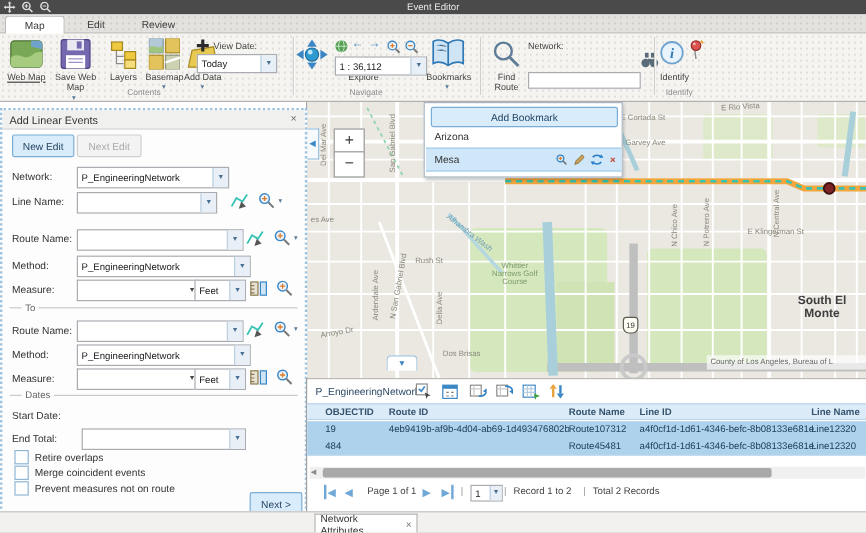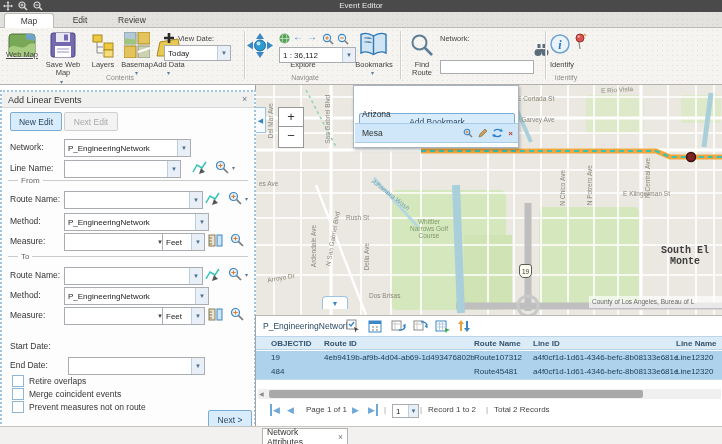--- a/index.html
+++ b/index.html
@@ -96,21 +96,21 @@
 
   <div class="abs" id="ribbon">
 
     <span class="abs" style="left:8px;top:4px;">
       <svg width="28" height="26" viewBox="0 0 28 26">
           <rect x="1" y="2" width="26" height="22" rx="3" fill="#79a957" stroke="#4e7538"></rect>
           <path d="M1 16C8 10 12 20 20 13C23 10.5 26 12 27 11V21a3 3 0 0 1-3 3H4a3 3 0 0 1-3-3Z" fill="#a7cc7f"></path>
           <path d="M18 2h6a3 3 0 0 1 3 3v4l-9-2Z" fill="#6fa3c9"></path>
         </svg>
     </span>
-    <div class="r-lbl" style="left:0;top:23px;width:44px;text-decoration:underline;">Web Map</div>
+    <div class="r-lbl" style="left:0;top:33px;width:44px;text-decoration:underline;">Web Map</div>
     <span class="abs" style="left:50px;top:4px;">
       <svg width="26" height="26" viewBox="0 0 26 26">
           <rect x="1" y="1" width="24" height="24" rx="2" fill="#7468ae" stroke="#4e4485"></rect>
           <rect x="6" y="1" width="14" height="9" fill="#e9e7f2"></rect>
           <rect x="14" y="2.5" width="4" height="6" fill="#7468ae"></rect>
           <rect x="5" y="14" width="16" height="11" fill="#fff"></rect>
           <path d="M7 17h12M7 20h12" stroke="#9a93c5"></path>
         </svg>
     </span>
     <div class="r-lbl" style="left:42px;top:33px;width:42px;">Save Web Map</div>
@@ -273,37 +273,37 @@
     <div class="mlabel v" style="left:303px;top:85px;">N Chico Ave</div>
     <div class="mlabel v" style="left:11px;top:18px;">Del Mar Ave</div>
     <div class="mlabel v" style="left:68px;top:10px;">San Gabriel Blvd</div>
     <div class="mlabel v" style="left:73px;top:126px;transform:rotate(190deg);">N San Gabriel Blvd</div>
     <div class="mlabel" style="left:90px;top:129px;">Rush St</div>
     <div class="mlabel" style="left:3px;top:95px;">es Ave</div>
     <div class="mlabel" style="left:11px;top:189px;transform:rotate(-10deg);">Arroyo Dr</div>
     <div class="mlabel v" style="left:107px;top:158px;">Della Ave</div>
     <div class="mlabel v" style="left:54px;top:140px;">Ardendale Ave</div>
     <div class="mlabel" style="left:150px;top:133px;width:46px;white-space:normal;text-align:center;color:#7d9c6a;">Whittier Narrows Golf Course</div>
-    <div class="mlabel" style="left:403px;top:160px;width:52px;white-space:normal;text-align:center;font-family:Liberation Mono, monospace;font-weight:bold;font-size:10px;color:#3e3e3e;">South El Monte</div>
+    <div class="mlabel" style="left:403px;top:160px;width:52px;white-space:normal;text-align:center;font-family:Liberation Sans, sans-serif;font-weight:bold;font-size:10px;color:#3e3e3e;">South El Monte</div>
     <div class="mlabel" style="left:113px;top:207px;">Dos Brisas</div>
     <div class="mlabel" style="left:112px;top:106px;transform:rotate(38deg);color:#6f9fb5;font-style:italic;">Alhambra Wash</div>
 
     <div class="abs" style="left:263px;top:179px;width:13px;height:14px;background:#fdfdf4;border:1px solid #5c5c50;border-radius:3px 3px 5px 5px;font-size:6.5px;text-align:center;line-height:13px;color:#3a3a32;">19</div>
 
     <div class="zbtn" style="left:22px;top:22px;">+</div>
     <div class="zbtn" style="left:22px;top:41px;">−</div>
 
     <div class="abs" style="left:0;top:22px;width:10px;height:26px;background:#f6fafd;border:1px solid #9cc3e0;border-left:none;color:#3b86c4;font-size:7px;line-height:25px;text-align:center;">◀</div>
     <div class="abs" style="left:66px;top:211px;width:26px;height:13px;background:#fff;border:1px solid #9cc3e0;border-bottom:none;border-radius:4px 4px 0 0;color:#3b86c4;font-size:7px;text-align:center;line-height:13px;">▼</div>
 
     <div class="abs" style="left:333px;top:211px;width:134px;height:12px;background:rgba(255,255,255,.65);font-size:6.5px;color:#666;line-height:12px;padding-left:3px;white-space:nowrap;overflow:hidden;">County of Los Angeles, Bureau of L</div>
   </div>
 
   <div class="abs" id="bmenu">
-    <div class="btn blue" style="left:5px;top:3px;width:154px;height:15px;margin-top:24px;">Add Bookmark</div>
+    <div class="btn blue" style="left:5px;top:3px;width:154px;height:15px;">Add Bookmark</div>
     <div class="bm-row" style="top:20px;height:16px;">
       <span style="padding-left:7px;text-align:center;">Arizona</span>
     </div>
     <div class="bm-row" style="top:37px;height:18px;background:#cfe7f8;border-top:1px solid #a5cde9;border-bottom:1px solid #a5cde9;">
       <span style="padding-left:7px;">Mesa</span>
       <span style="margin-left:auto;display:flex;gap:5px;padding-right:5px;align-items:center;">
         <span>
             <svg width="10" height="10" viewBox="0 0 10 10">
               <circle cx="4" cy="4" r="2.8" fill="none" stroke="#3b86c4" stroke-width="1.1"></circle>
               <path d="M6.2 6.2L9 9" stroke="#7a7a7a" stroke-width="1.4"></path>
@@ -355,25 +355,20 @@
       </span>
     <span class="abs" style="left:213px;top:68px;">
         <svg width="14" height="14" viewBox="0 0 14 14">
           <circle cx="5.5" cy="5.5" r="4" fill="#eaf3fa" stroke="#3b86c4" stroke-width="1.2"></circle>
           <path d="M8.6 8.6L13 13" stroke="#7a7a7a" stroke-width="1.7"></path>
           <path d="M3.4 5.5h4.2M5.5 3.4v4.2" stroke="#e07b2a" stroke-width="1.1"></path>
         </svg>
       </span>
     <span class="abs car" style="left:230px;top:73px;">▾</span>
 
-    <div class="legend" style="top:84px;">
-      <span class="ln" style="width:10px;"></span>
-        <span style="padding:0 3px;">From</span>
-        <span class="ln" style="flex:1;"></span>
-    </div>
     <div class="flabel" style="left:8px;top:102px;">Route Name:</div>
     <div class="dd" style="left:62px;top:99px;width:134px;height:16px;">
       <span></span>
       <span class="ddc">▼</span>
     </div>
     <span class="abs" style="left:203px;top:99px;">
         <svg width="15" height="15" viewBox="0 0 15 15">
           <polyline points="1,12 5,5 10,8 14,2" fill="none" stroke="#36c2b4" stroke-width="1.5"></polyline>
           <polygon points="7,14 9,8 13,12" fill="#555"></polygon>
         </svg>
@@ -465,22 +460,27 @@
         </svg>
       </span>
     <span class="abs" style="left:228px;top:215px;">
         <svg width="14" height="14" viewBox="0 0 14 14">
           <circle cx="5.5" cy="5.5" r="4" fill="#eaf3fa" stroke="#3b86c4" stroke-width="1.2"></circle>
           <path d="M8.6 8.6L13 13" stroke="#7a7a7a" stroke-width="1.7"></path>
           <path d="M3.4 5.5h4.2M5.5 3.4v4.2" stroke="#e07b2a" stroke-width="1.1"></path>
         </svg>
       </span>
 
+    <div class="legend" style="top:233px;">
+      <span class="ln" style="width:10px;"></span>
+        <span style="padding:0 3px;">Dates</span>
+        <span class="ln" style="flex:1;"></span>
+    </div>
     <div class="flabel" style="left:8px;top:249px;">Start Date:</div>
-    <div class="flabel" style="left:8px;top:268px;">End Date:</div>
+    <div class="flabel" style="left:8px;top:268px;">End Total:</div>
     <div class="dd" style="left:66px;top:265px;width:132px;height:16px;">
       <span></span>
       <span class="ddc">▼</span>
     </div>
 
     <div class="cb" style="left:10px;top:283px;"></div>
     <div class="flabel" style="left:27px;top:284px;">Retire overlaps</div>
     <div class="cb" style="left:10px;top:296px;"></div>
     <div class="flabel" style="left:27px;top:297px;">Merge coincident events</div>
     <div class="cb" style="left:10px;top:309px;"></div>

